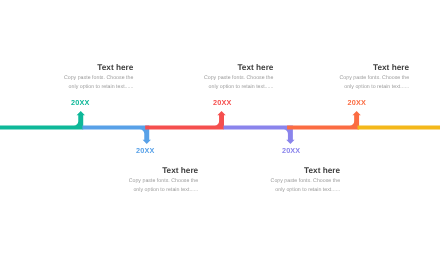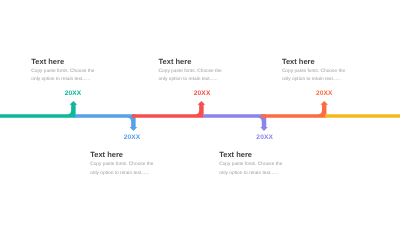--- a/index.html
+++ b/index.html
@@ -1,21 +1,21 @@
 <!DOCTYPE html>
 <html><head>
 <meta charset="utf-8">
 <style>
   html,body{margin:0;padding:0;}
   body{width:400px;height:225px;background:#ffffff;overflow:hidden;
        font-family:"Liberation Sans",sans-serif;
        -webkit-font-smoothing:antialiased;text-rendering:geometricPrecision;}
   #stage{position:relative;width:400px;height:225px;}
   svg.timeline{position:absolute;left:0;top:0;width:400px;height:225px;}
-  .block{position:absolute;text-align:left;transform:translateZ(0);}
+  .block{position:absolute;text-align:right;transform:translateZ(0);}
   .title{font-weight:bold;font-size:7.5px;color:#414141;letter-spacing:0px;}
   .body{font-size:4.8px;color:#9c9c9c;line-height:8.1px;margin-top:2.4px;}
   .year{position:absolute;transform:translateZ(0);font-weight:bold;font-size:6.6px;text-align:center;letter-spacing:.15px;}
 </style>
 </head>
 <body>
 
 <div id="stage">
   <svg class="timeline" id="tl" viewBox="0 0 400 225">
       <path d="M 0 117.7 H 75.65 V 104.8 H 77.2 L 73.4 101 L 69.60000000000001 104.8 H 71.15 V 110.3 A 3.9 3.9 0 0 1 67.25 114.2 H 0 Z" fill="#0EB899"></path>

